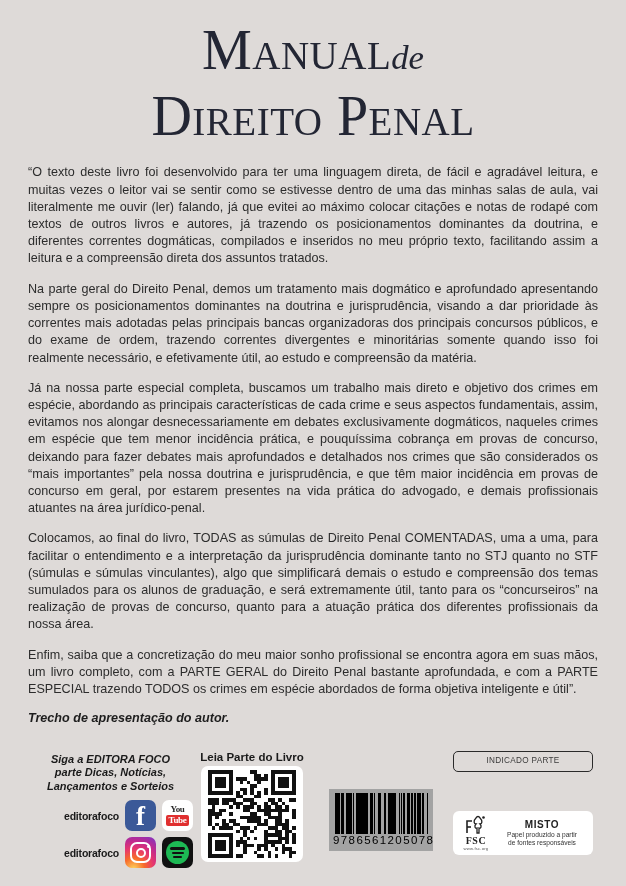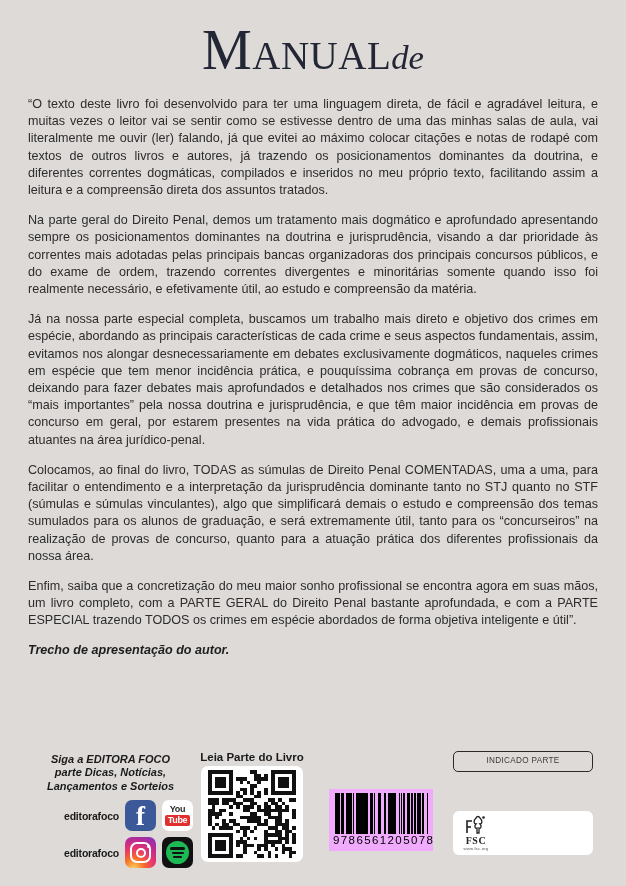--- a/index.html
+++ b/index.html
@@ -110,20 +110,21 @@
     color: #1a1a1a;
     letter-spacing: -0.2px;
   }
   .sicon {
     width: 31px;
     height: 31px;
     border-radius: 7px;
     position: relative;
     flex: 0 0 auto;
     overflow: hidden;
+    font-family: Liberation Serif, serif;
   }
   .sicon.fb { background: #3b5998; }
   .sicon.fb::after {
     content: "f";
     position: absolute;
     left: 0; right: 0;
     top: 1px;
     font-family: "Liberation Serif", serif;
     font-weight: bold;
     font-size: 27px;
@@ -238,21 +239,21 @@
   .qr-grid i { background: transparent; display: block; }
   .qr-grid i.on { background: #111111; }
 
   
   .barcode-wrap {
     position: absolute;
     left: 329px;
     top: 38px;
     width: 104px;
     height: 62px;
-    background: #f0abfc;
+    background: #a3a3a3;
     padding: 4px 4px 19px 4px;
     box-sizing: border-box;
   }
   .bars {
     height: 41px;
     display: flex;
     align-items: stretch;
     gap: 0;
   }
   .bars span { display: block; background: #000; }
@@ -346,20 +347,24 @@
   }
 </style>
 </head>
 <body>
 
 <div id="cover">
 
   <div class="title-block">
     <div class="title-line1">
       <span class="word">Manual</span><span class="de">de</span>
+    </div>
+    <div class="title-line2">
+      <span class="word">Direito</span>
+      <span class="word">Penal</span>
     </div>
   </div>
 
   <div class="copy">
     <p>“O texto deste livro foi desenvolvido para ter uma linguagem direta, de fácil e agradável leitura, e muitas vezes o leitor vai se sentir como se estivesse dentro de uma das minhas salas de aula, vai literalmente me ouvir (ler) falando, já que evitei ao máximo colocar citações e notas de rodapé com textos de outros livros e autores, já trazendo os posicionamentos dominantes da doutrina, e diferentes correntes dogmáticas, compilados e inseridos no meu próprio texto, facilitando assim a leitura e a compreensão direta dos assuntos tratados.</p>
     <p>Na parte geral do Direito Penal, demos um tratamento mais dogmático e aprofundado apresentando sempre os posicionamentos dominantes na doutrina e jurisprudência, visando a dar prioridade às correntes mais adotadas pelas principais bancas organizadoras dos principais concursos públicos, e do exame de ordem, trazendo correntes divergentes e minoritárias somente quando isso foi realmente necessário, e efetivamente útil, ao estudo e compreensão da matéria.</p>
     <p>Já na nossa parte especial completa, buscamos um trabalho mais direto e objetivo dos crimes em espécie, abordando as principais características de cada crime e seus aspectos fundamentais, assim, evitamos nos alongar desnecessariamente em debates exclusivamente dogmáticos, naqueles crimes em espécie que tem menor incidência prática, e pouquíssima cobrança em provas de concurso, deixando para fazer debates mais aprofundados e detalhados nos crimes que são considerados os “mais importantes” pela nossa doutrina e jurisprudência, e que têm maior incidência em provas de concurso em geral, por estarem presentes na vida prática do advogado, e demais profissionais atuantes na área jurídico-penal.</p>
     <p>Colocamos, ao final do livro, TODAS as súmulas de Direito Penal COMENTADAS, uma a uma, para facilitar o entendimento e a interpretação da jurisprudência dominante tanto no STJ quanto no STF (súmulas e súmulas vinculantes), algo que simplificará demais o estudo e compreensão dos temas sumulados para os alunos de graduação, e será extremamente útil, tanto para os “concurseiros” na realização de provas de concurso, quanto para a atuação prática dos diferentes profissionais da nossa área.</p>
     <p class="last">Enfim, saiba que a concretização do meu maior sonho profissional se encontra agora em suas mãos, um livro completo, com a PARTE GERAL do Direito Penal bastante aprofundada, e com a PARTE ESPECIAL trazendo TODOS os crimes em espécie abordados de forma objetiva inteligente e útil”.</p>
     <div class="credit">Trecho de apresentação do autor.</div>
@@ -1146,16 +1151,23 @@
           <svg width="26" height="20" viewBox="0 0 26 20">
             <path d="M4 18 L4 6 L9 6" stroke="#222" stroke-width="1.6" fill="none"></path>
             <path d="M4 12 L8 12" stroke="#222" stroke-width="1.6" fill="none"></path>
             <path d="M13 3 C10 6 11 9 13 9 C11 11 12 14 14 13 L14 18 L16 18 L16 13 C18 14 19 11 17 9 C19 9 20 6 17 3 C16 1 14 1 13 3 Z" stroke="#222" stroke-width="1.3" fill="none"></path>
             <circle cx="20.5" cy="2.5" r="1.3" fill="#222"></circle>
           </svg>
         </span>
         <div class="fsc-name">FSC</div>
         <div class="fsc-url">www.fsc.org</div>
       </div>
+      <div class="fsc-text">
+        <div class="fsc-misto">MISTO</div>
+        <div class="fsc-desc">
+          <span>Papel produzido a partir</span><br>
+          <span>de fontes responsáveis</span>
+        </div>
+      </div>
     </div>
 
   </div>
 </div>
 
 </body></html>

